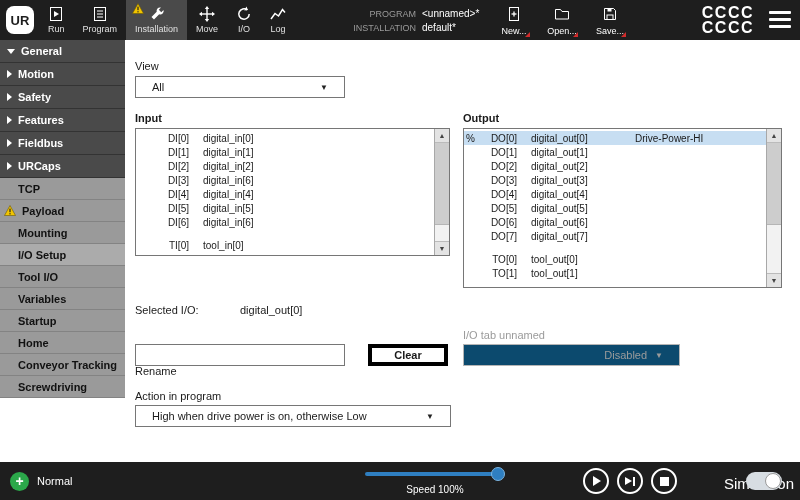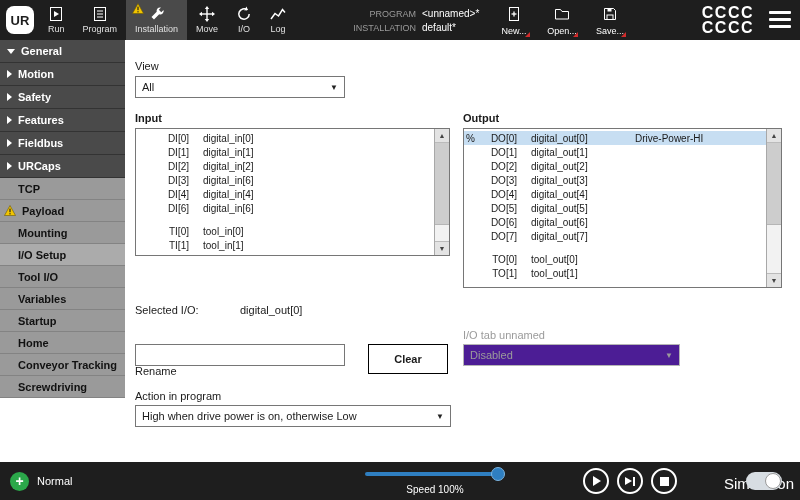--- a/index.html
+++ b/index.html
@@ -37,43 +37,43 @@
   .sb-item { min-height:22px; background:#9a9a9a; color:#111; font-size:11px; font-weight:bold; display:flex; align-items:center; padding:3px 4px 3px 18px; border-bottom:1px solid #838383; gap:4px; line-height:12px; cursor:pointer; }
   .sb-item.active { background:#ababab; }
   .sb-item .warn-wrap { display:flex; margin-left:-14px; margin-right:2px; }
 
   
   .main { position:absolute; left:125px; top:40px; width:675px; height:422px; background:#fff; }
   .lbl { position:absolute; font-size:11px; color:#1a1a1a; white-space:nowrap; }
   .bold { font-weight:bold; }
   .graytext { color:#9b9b9b; }
 
-  .selectbox { position:absolute; height:22px; border:1px solid #767676; background:#fff; display:flex; align-items:center; font-size:11px; color:#1a1a1a; padding:0 6px; justify-content:space-between; cursor:pointer; }
+  .selectbox { position:absolute; height:22px; border:1px solid #767676; background:#fff; display:flex; align-items:center; font-size:11px; color:#1a1a1a; padding:0 16px; justify-content:space-between; cursor:pointer; }
   .selectbox .arrow { font-size:8px; color:#222; margin-left:8px; }
-  .selectbox.disabled { background:#4c1d95; color:#9b9b9b; border-color:#b5b5b5; cursor:default; }
+  .selectbox.disabled { background:#0c4a6e; color:#9b9b9b; border-color:#b5b5b5; cursor:default;justify-content:flex-end; }
   .selectbox.disabled .arrow { color:#9b9b9b; }
 
   .listbox { position:absolute; border:1px solid #767676; display:flex; background:#fff; }
   .list-rows { flex:1; overflow:hidden; padding-top:2px; }
   .io-row { height:14px; display:flex; align-items:center; font-size:10px; color:#1a1a1a; cursor:pointer; }
   .io-row.selected { background:#c7def2; }
   .io-row.sep { height:9px; pointer-events:none; }
   .c-pre { width:13px; text-align:center; flex:0 0 auto; }
   .c-id { width:40px; text-align:right; flex:0 0 auto; }
   .c-name { margin-left:14px; width:104px; flex:0 0 auto; }
   .c-extra { flex:1; }
 
   .scrollbar { width:15px; border-left:1px solid #a8a8a8; background:#f2f2f2; display:flex; flex-direction:column; flex:0 0 auto; }
   .sb-btn { height:14px; display:flex; align-items:center; justify-content:center; font-size:7px; color:#444; background:#e3e3e3; cursor:pointer; }
   .sb-btn.up { border-bottom:1px solid #bbb; }
   .sb-btn.down { margin-top:auto; border-top:1px solid #bbb; }
   .sb-thumb { height:82px; background:#cdcdcd; border-bottom:1px solid #b5b5b5; cursor:pointer; }
 
   .textinput { position:absolute; height:22px; border:1px solid #767676; font-size:11px; padding:0 6px; font-family:inherit; background:#fff; }
-  .clearbtn { position:absolute; height:30px; background:#fff; border:1px solid #000000; font-size:11px; font-weight:bold; color:#1a1a1a; cursor:pointer; font-family:inherit; }
+  .clearbtn { position:absolute; height:22px; background:#fff; border:4px solid #000000; font-size:11px; font-weight:bold; color:#1a1a1a; cursor:pointer; font-family:inherit; }
 
   
   .footer { position:absolute; left:0; bottom:0; width:800px; height:38px; background:#1e1e1e; z-index:5; }
   .status { position:absolute; left:10px; top:0; height:38px; display:flex; align-items:center; gap:8px; color:#fff; font-size:11px; cursor:pointer; }
   .status-icon { width:19px; height:19px; border-radius:50%; background:#2ba84a; color:#fff; display:flex; align-items:center; justify-content:center; font-size:14px; font-weight:bold; line-height:1; }
   .slider-track { position:absolute; left:365px; top:10px; width:135px; height:4px; background:#2f7fc1; border-radius:2px; cursor:pointer; }
   .slider-handle { position:absolute; left:491px; top:5px; width:14px; height:14px; border-radius:50%; background:#2f7fc1; border:1px solid #7db4de; cursor:pointer; }
   .speed-label { position:absolute; left:365px; top:22px; width:140px; text-align:center; color:#fff; font-size:10px; }
   .transport { position:absolute; left:583px; top:6px; display:flex; gap:8px; }
   .t-btn { width:26px; height:26px; border:2px solid #fff; border-radius:50%; display:flex; align-items:center; justify-content:center; cursor:pointer; }
@@ -352,20 +352,26 @@
           <span class="c-extra"></span>
         </div>
 
         <div class="io-row">
           <span class="c-pre"></span>
           <span class="c-id">DI[4]</span>
           <span class="c-name">digital_in[4]</span>
           <span class="c-extra"></span>
         </div>
 
+        <div class="io-row">
+          <span class="c-pre"></span>
+          <span class="c-id">DI[5]</span>
+          <span class="c-name">digital_in[5]</span>
+          <span class="c-extra"></span>
+        </div>
 
         <div class="io-row">
           <span class="c-pre"></span>
           <span class="c-id">DI[6]</span>
           <span class="c-name">digital_in[6]</span>
           <span class="c-extra"></span>
         </div>
 
 
         <div class="io-row sep">

